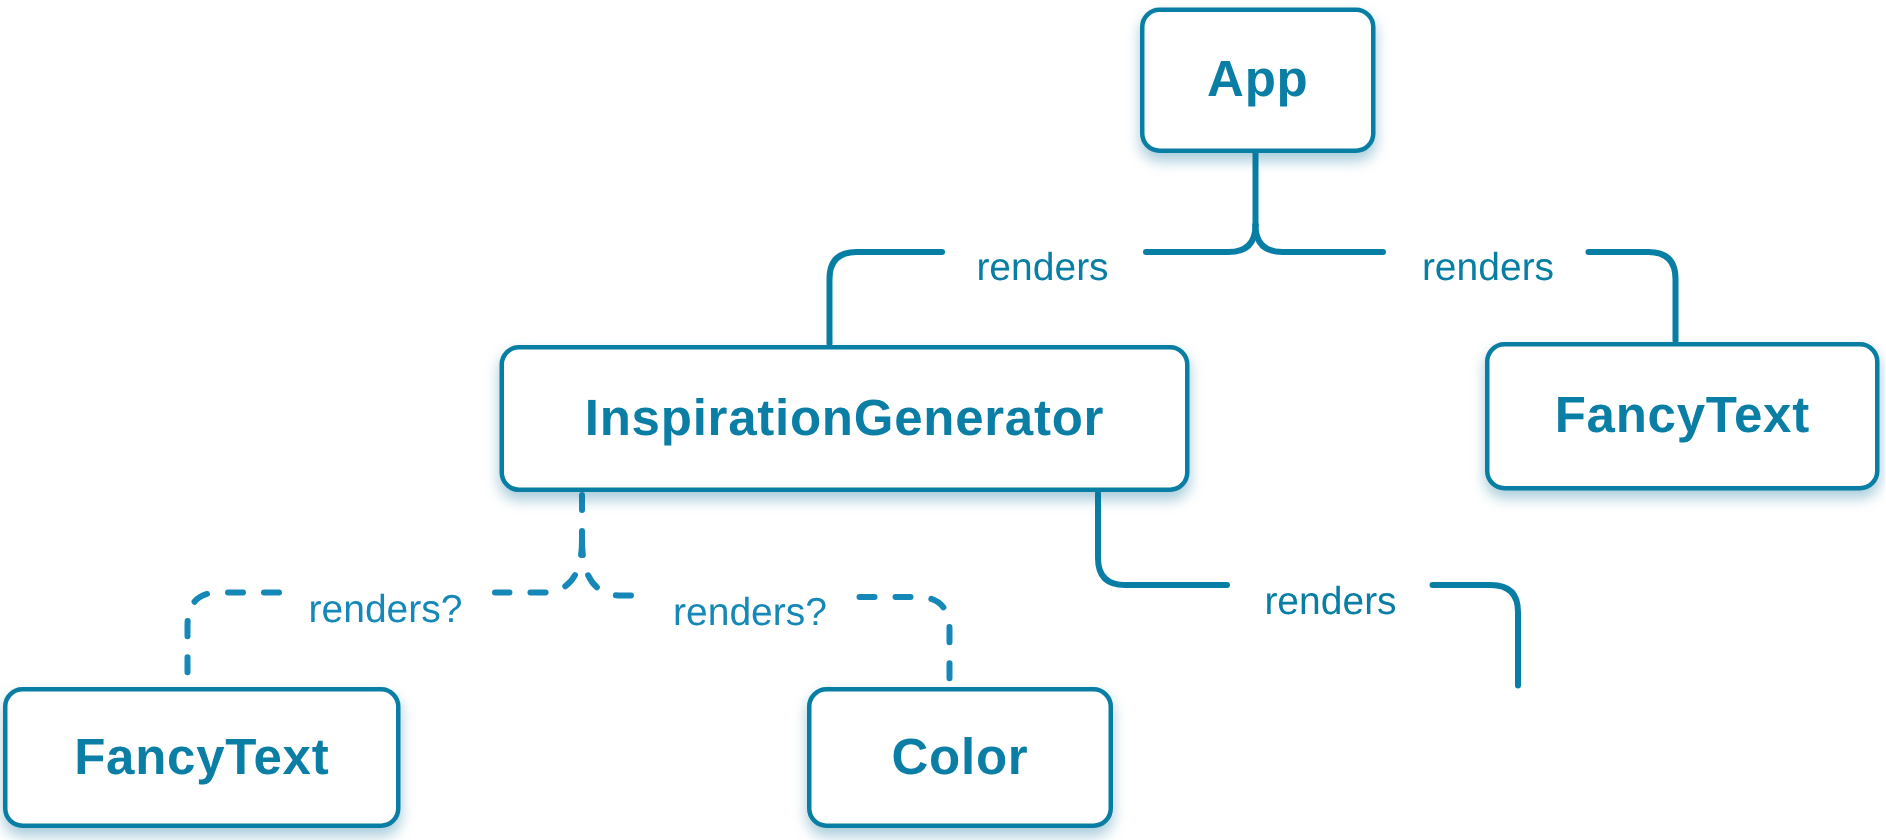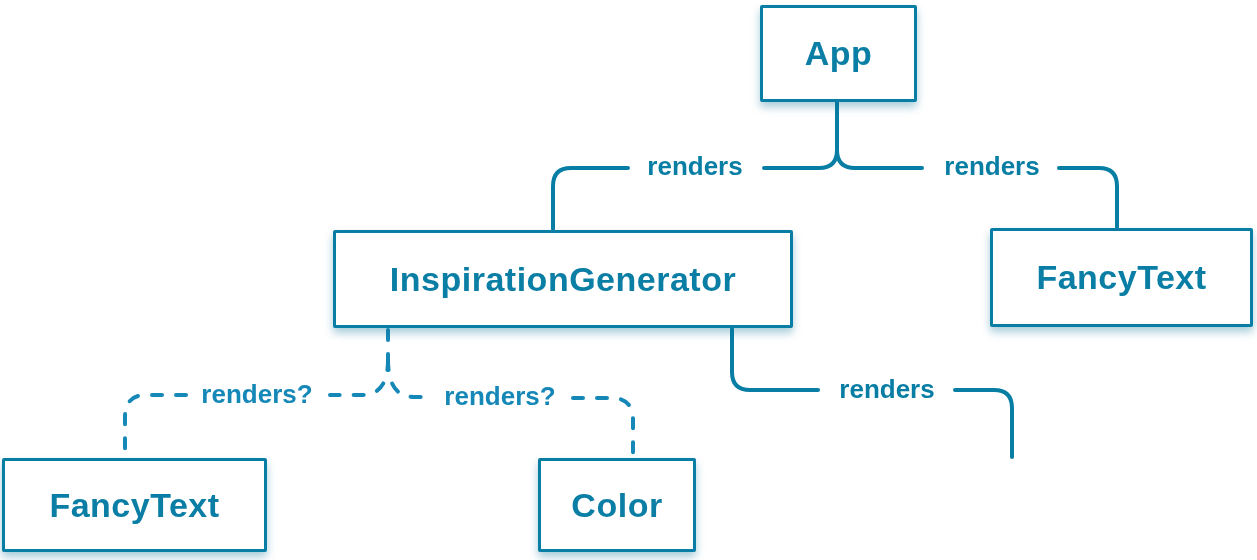--- a/index.html
+++ b/index.html
@@ -29,47 +29,48 @@
     stroke-linejoin: round;
   }
   .edge-solid  { stroke: var(--solid,  #087ea4); }
   .edge-dashed { stroke: var(--dashed, #1688b8); stroke-dasharray: 10 14; }
 
   .node {
     position: absolute;
     box-sizing: border-box;
     background: var(--node-bg, #ffffff);
     border: 3px solid var(--node-border, #087ea4);
-    border-radius: 2px;
+    border-radius: 13px;
     box-shadow: 0 5px 9px rgba(7, 110, 150, 0.35);
     display: flex;
     align-items: center;
     justify-content: center;
   }
   .node-label {
     color: var(--node-text, #0a7ea4);
     font-size: 34px;
     font-weight: bold;
     letter-spacing: 0.5px;
     white-space: nowrap;
   }
   .node-app        { left: 760px; top: 5px;   width: 157px; height: 97px; }
   .node-ig         { left: 333px; top: 230px; width: 460px; height: 98px; }
   .node-ft-top     { left: 990px; top: 228px; width: 263px; height: 99px; }
   .node-ft-bottom  { left: 2px;   top: 458px; width: 265px; height: 94px; }
-  .node-color      { left: 538px; top: 458px; width: 158px; height: 94px; }
+  .node-color      { left: 538px; top: 458px; width: 204px; height: 94px; }
   .node-copyright  { left: 880px; top: 458px; width: 263px; height: 94px; }
 
   .edge-label {
     position: absolute;
     transform: translate(-50%, -50%);
     font-size: 26px;
-    font-weight: bold;
+    font-weight: normal;
     white-space: nowrap;
     color: var(--solid, #0f7fa8);
+    margin-top: 12px;
   }
   .edge-label.is-dashed { color: var(--dashed, #1688b8); }
   .lbl-renders-left      { left: 695px; top: 166px; }
   .lbl-renders-right     { left: 992px; top: 166px; }
   .lbl-renders-copyright { left: 887px; top: 389px; }
   .lbl-rendersq-left     { left: 257px; top: 394px; }
   .lbl-rendersq-right    { left: 500px; top: 396px; }
 </style>
 </head>
 <body>

